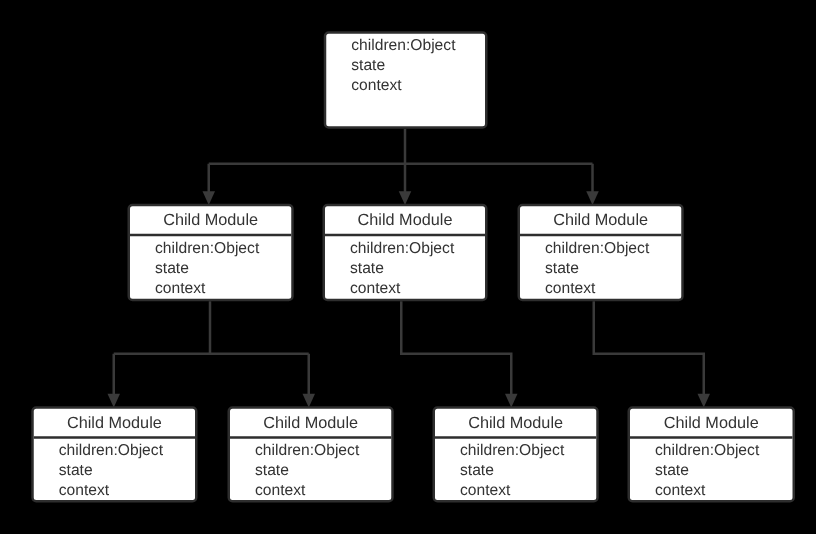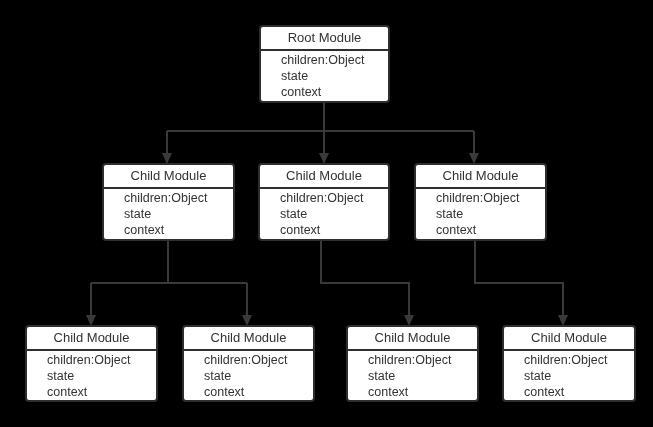--- a/index.html
+++ b/index.html
@@ -68,21 +68,20 @@
     <polygon points="242,315 252,315 247,326"></polygon>
 
     <path d="M321 241 L321 283 L409 283 L409 316"></path>
     <polygon points="404,315 414,315 409,326"></polygon>
 
     <path d="M475 241 L475 283 L563 283 L563 316"></path>
     <polygon points="558,315 568,315 563,326"></polygon>
   </svg>
 
   <div class="node" style="left:259px;top:25px;width:131px;height:78px;">
-    <div class="node-title">Root Module</div>
     <div class="node-body">
       <div class="node-field">children:Object</div>
       <div class="node-field">state</div>
       <div class="node-field">context</div>
     </div>
   </div>
 
   <div class="node" style="left:102px;top:163px;width:133px;height:78px;">
     <div class="node-title">Child Module</div>
     <div class="node-body">

